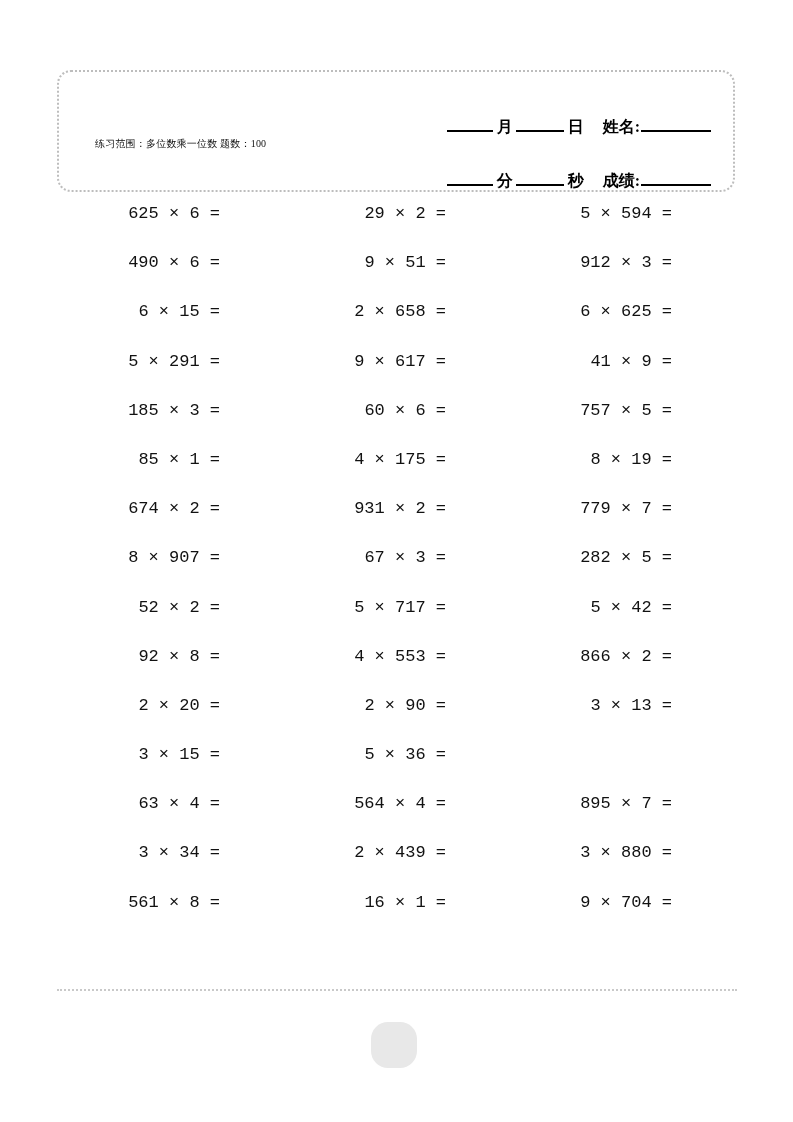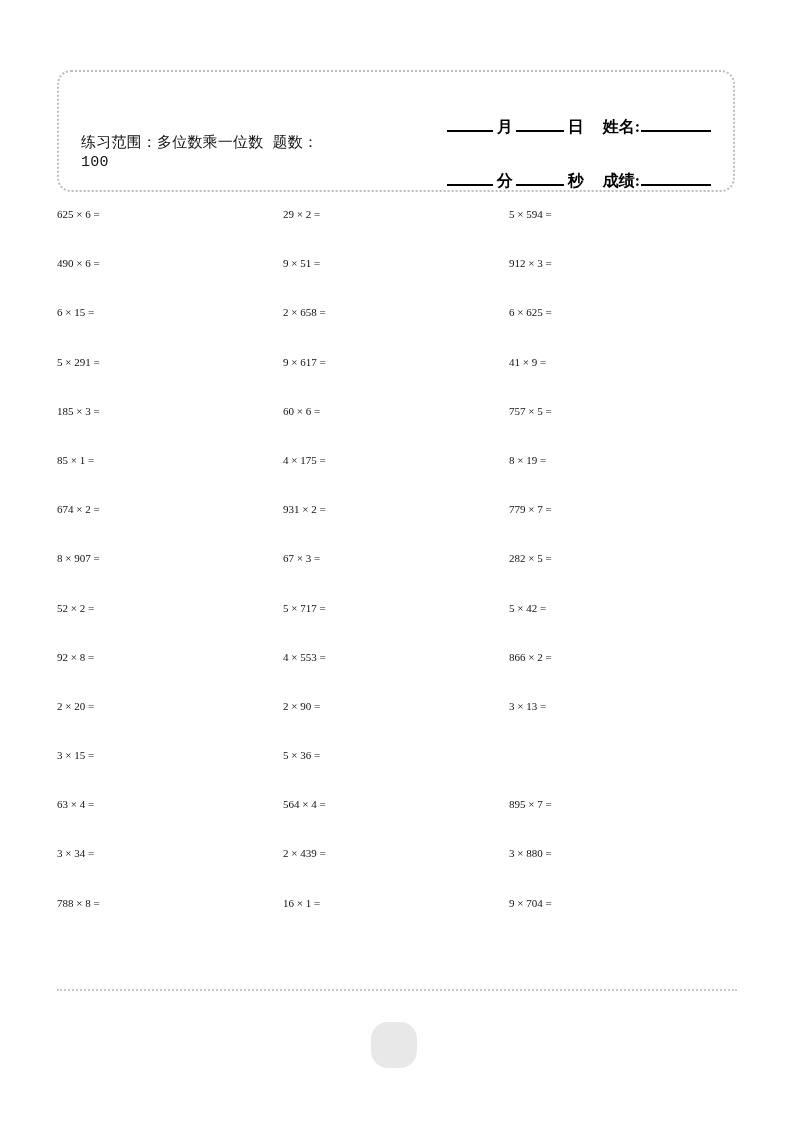--- a/index.html
+++ b/index.html
@@ -23,25 +23,25 @@
     top: 70px;
     width: 678px;
     height: 122px;
     border: 2px dotted #bdbdbd;
     border-radius: 14px;
     box-sizing: border-box;
   }
 
   .scope-text {
     position: absolute;
-    left: 22px;
+    left: 36px;
     top: 62px;
     width: 250px;
-    font-family: Liberation Mono, monospace;
-    font-size: 15px;
+    font-family: Liberation Serif, serif;
+    font-size: 10px;
     line-height: 19px;
     color: #111111;
     letter-spacing: 0.2px;
   }
 
   .meta-rows {
     position: absolute;
     right: 22px;
     top: 20px;
     width: 330px;
@@ -82,23 +82,24 @@
     left: 57px;
     top: 200px;
     width: 678px;
   }
   .prow {
     display: flex;
     height: 49.2px;
   }
   .cell {
     width: 226px;
-    font-size: 11px;
-    font-family: Liberation Serif, serif;
+    font-size: 17px;
+    font-family: Liberation Mono, monospace;
     color: #111111;
+    text-align: right;
     padding-right: 63px;
     box-sizing: border-box;
     white-space: nowrap;
     line-height: 28px;
   }
 
   
   .footer-divider {
     position: absolute;
     left: 57px;
@@ -210,20 +211,20 @@
       <div class="cell">63 × 4 =</div>
       <div class="cell">564 × 4 =</div>
       <div class="cell">895 × 7 =</div>
     </div>
     <div class="prow">
       <div class="cell">3 × 34 =</div>
       <div class="cell">2 × 439 =</div>
       <div class="cell">3 × 880 =</div>
     </div>
     <div class="prow">
-      <div class="cell">788 × 8 =</div>
+      <div class="cell">561 × 8 =</div>
       <div class="cell">16 × 1 =</div>
       <div class="cell">9 × 704 =</div>
     </div>
   </div>
 
 <div class="footer-divider"></div>
 <div class="footer-blob"></div>
 
 </body></html>

